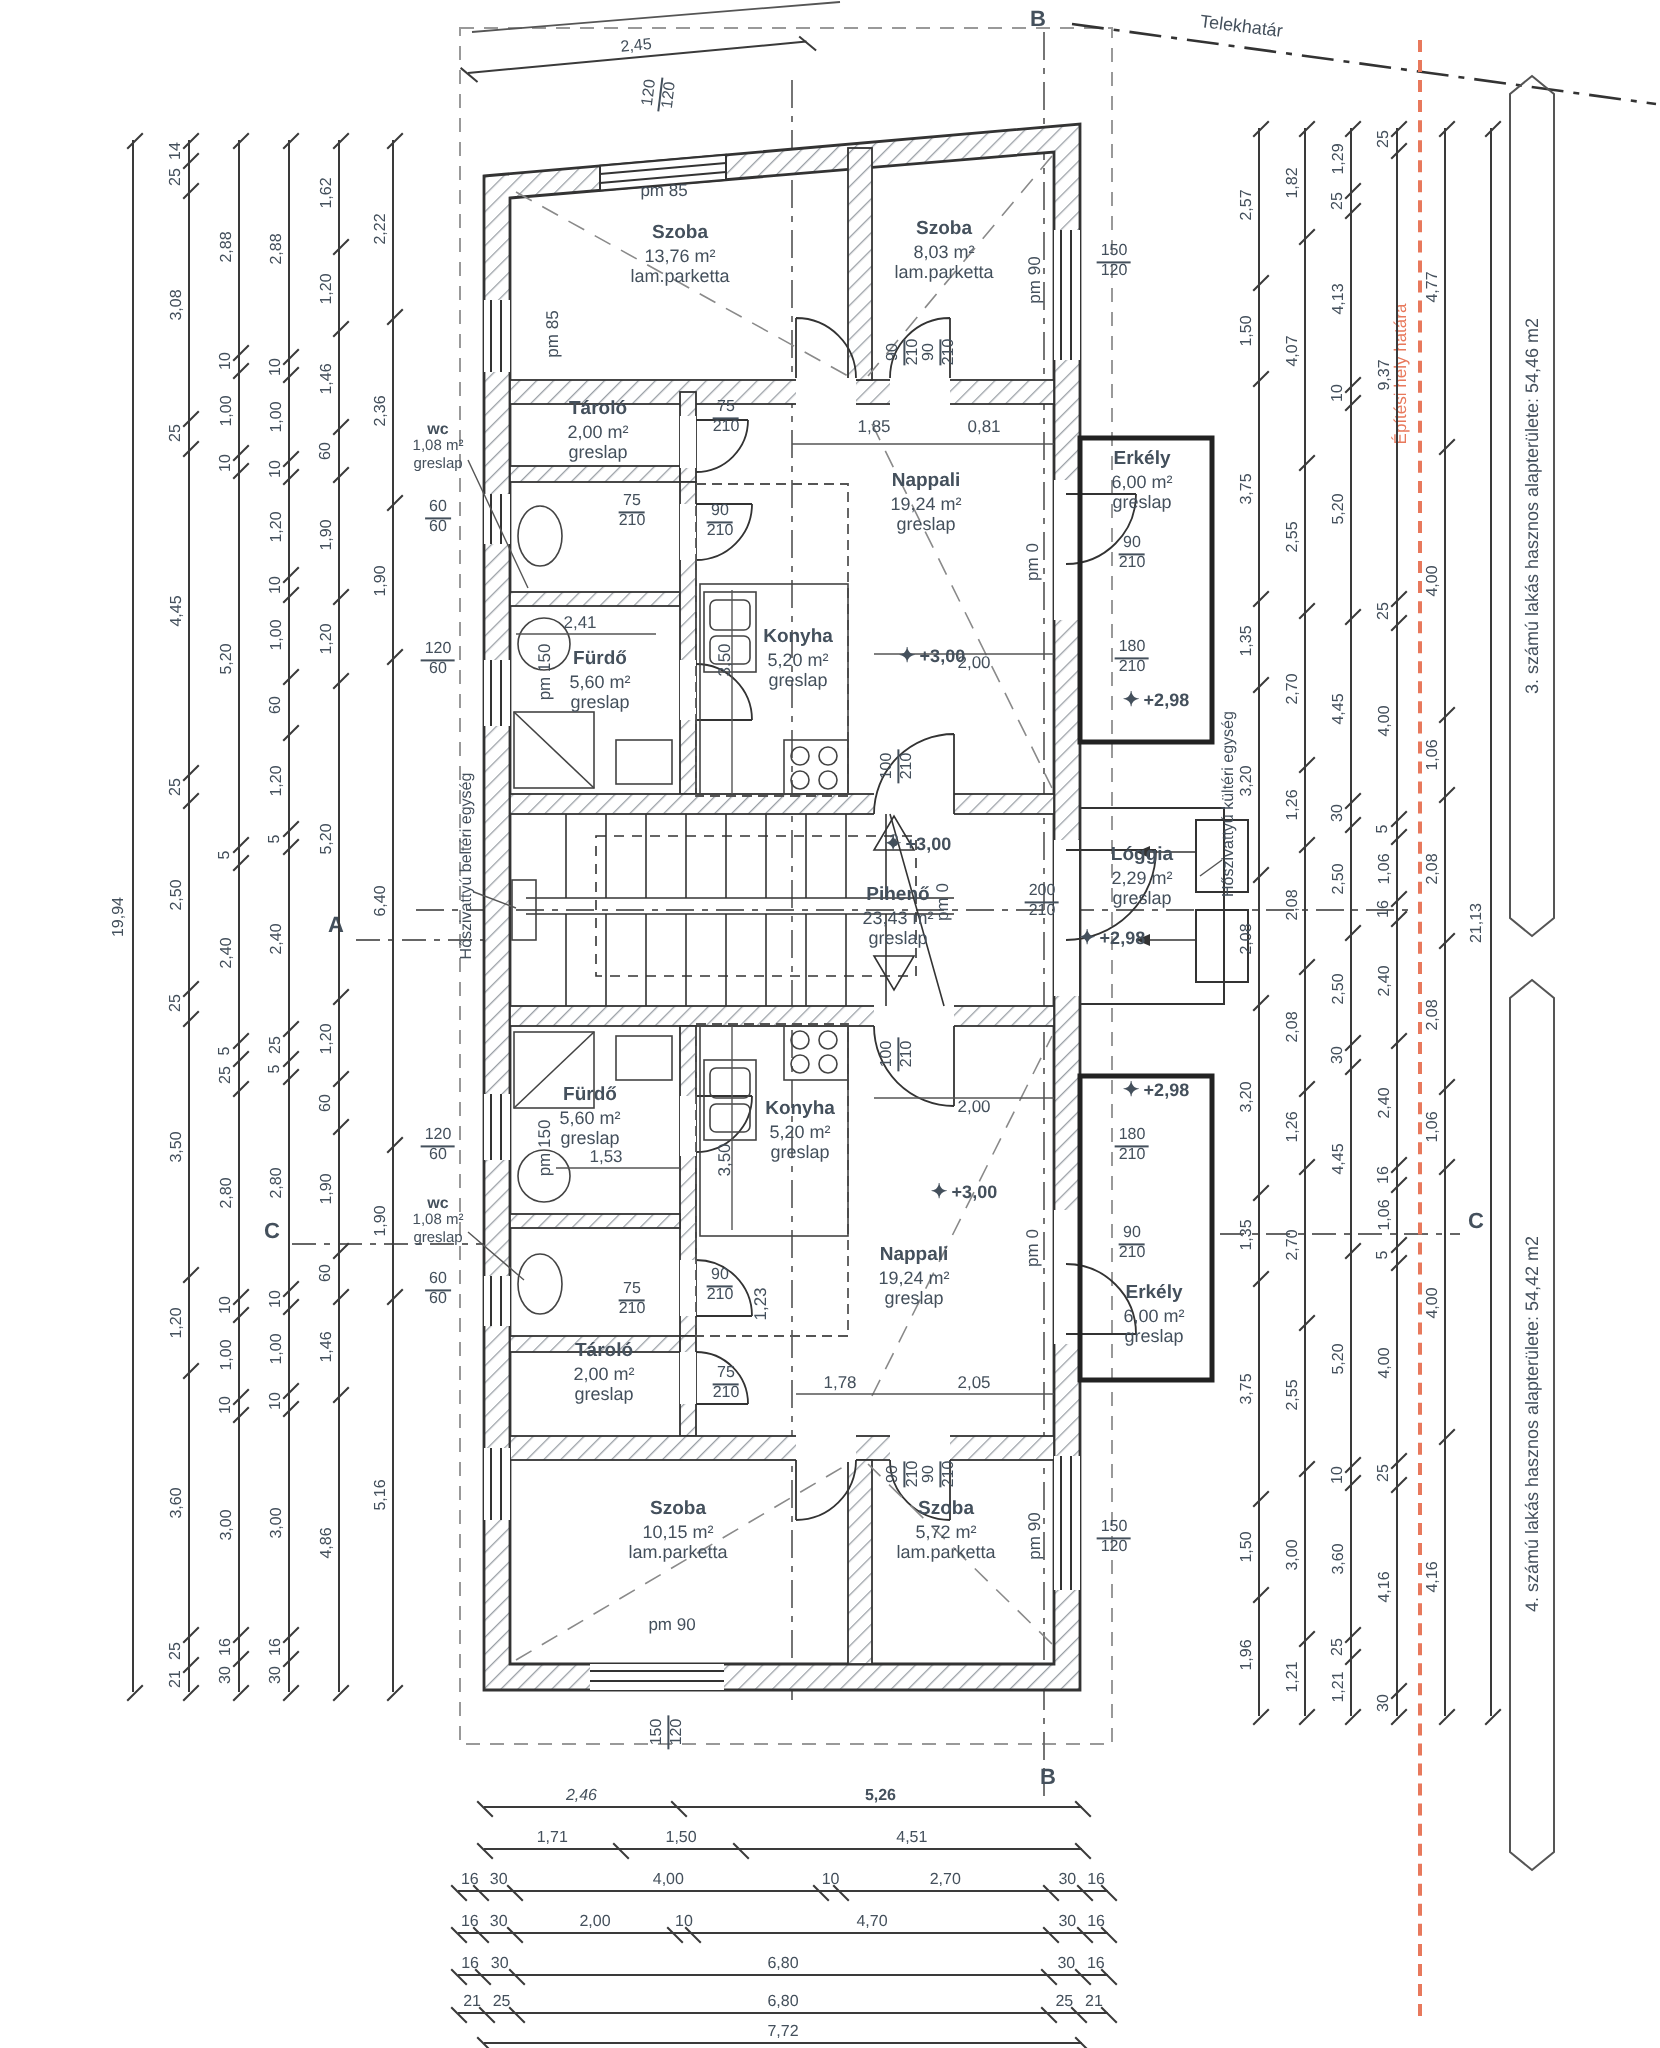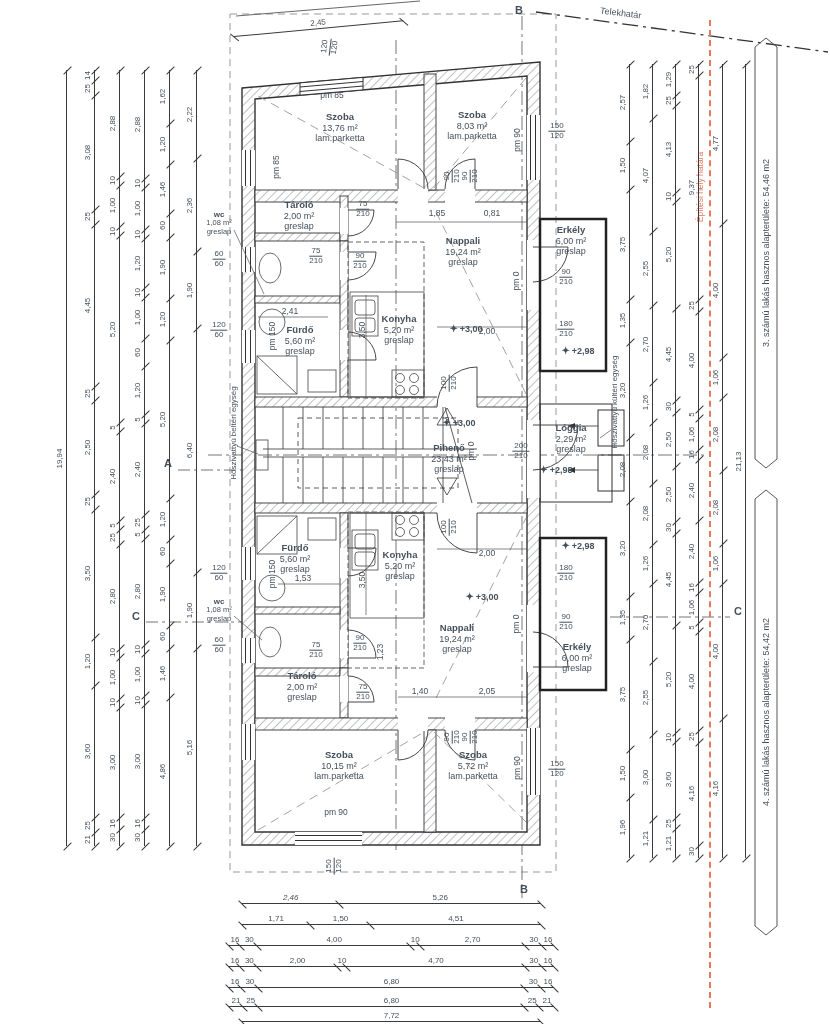--- a/index.html
+++ b/index.html
@@ -372,21 +372,21 @@
         <div class="level" style="left: 578px; top: 545px;"><span class="star">✦</span>+2,98</div>
         <div class="dim" style="left: 437px; top: 213px;">1,85</div>
         <div class="dim" style="left: 492px; top: 213px;">0,81</div>
         <div class="dim" style="left: 487px; top: 331px;">2,00</div>
         <div class="dim" style="left: 487px; top: 553px;">2,00</div>
         <div class="dim" style="left: 290px; top: 311px;">2,41</div>
         <div class="dim" style="left: 303px; top: 578px;">1,53</div>
         <div class="dim" style="left: 362px; top: 330px; transform: translate(-50%, -50%) rotate(-90deg);">3,50</div>
         <div class="dim" style="left: 362px; top: 580px; transform: translate(-50%, -50%) rotate(-90deg);">3,50</div>
         <div class="dim" style="left: 380px; top: 652px; transform: translate(-50%, -50%) rotate(-90deg);">1,23</div>
-        <div class="dim" style="left: 420px; top: 691px;">1,40</div>
+        <div class="dim" style="left: 420px; top: 691px;">1,78</div>
         <div class="dim" style="left: 487px; top: 691px;">2,05</div>
         <div class="dim" style="left: 447px; top: 420px;">3</div>
         <div class="dim" style="left: 332px; top: 95px;">pm 85</div>
         <div class="dim" style="left: 276px; top: 167px; transform: translate(-50%, -50%) rotate(-90deg);">pm 85</div>
         <div class="dim" style="left: 517px; top: 140px; transform: translate(-50%, -50%) rotate(-90deg);">pm 90</div>
         <div class="dim" style="left: 516px; top: 281px; transform: translate(-50%, -50%) rotate(-90deg);">pm 0</div>
         <div class="dim" style="left: 471px; top: 451px; transform: translate(-50%, -50%) rotate(-90deg);">pm 0</div>
         <div class="dim" style="left: 516px; top: 624px; transform: translate(-50%, -50%) rotate(-90deg);">pm 0</div>
         <div class="dim" style="left: 517px; top: 768px; transform: translate(-50%, -50%) rotate(-90deg);">pm 90</div>
         <div class="dim" style="left: 336px; top: 812px;">pm 90</div>
@@ -920,21 +920,21 @@
         <div class="chain chain-v" style="left: 732px; top: 64px; width: 13px; height: 794px;">
           <span class="seg" style="flex-grow: 21.13; flex-basis: 6px;">
             <b class="lbl" style="font-weight: normal;">21,13</b>
           </span>
         </div>
         <div class="chain chain-h" style="left: 242px; top: 890px; width: 299px; height: 13px;">
           <span class="seg" style="flex-grow: 2.46; flex-basis: 6px;">
             <b class="lbl" style="font-weight: normal; font-style: italic;">2,46</b>
           </span>
           <span class="seg" style="flex-grow: 5.26; flex-basis: 6px;">
-            <b class="lbl" style="font-weight: normal;">5,26</b>
+            <b class="lbl" style="font-weight: bold;">5,26</b>
           </span>
         </div>
         <div class="chain chain-h" style="left: 242px; top: 911px; width: 299px; height: 13px;">
           <span class="seg" style="flex-grow: 1.71; flex-basis: 6px;">
             <b class="lbl" style="font-weight: normal;">1,71</b>
           </span>
           <span class="seg" style="flex-grow: 1.5; flex-basis: 6px;">
             <b class="lbl" style="font-weight: normal;">1,50</b>
           </span>
           <span class="seg" style="flex-grow: 4.51; flex-basis: 6px;">

